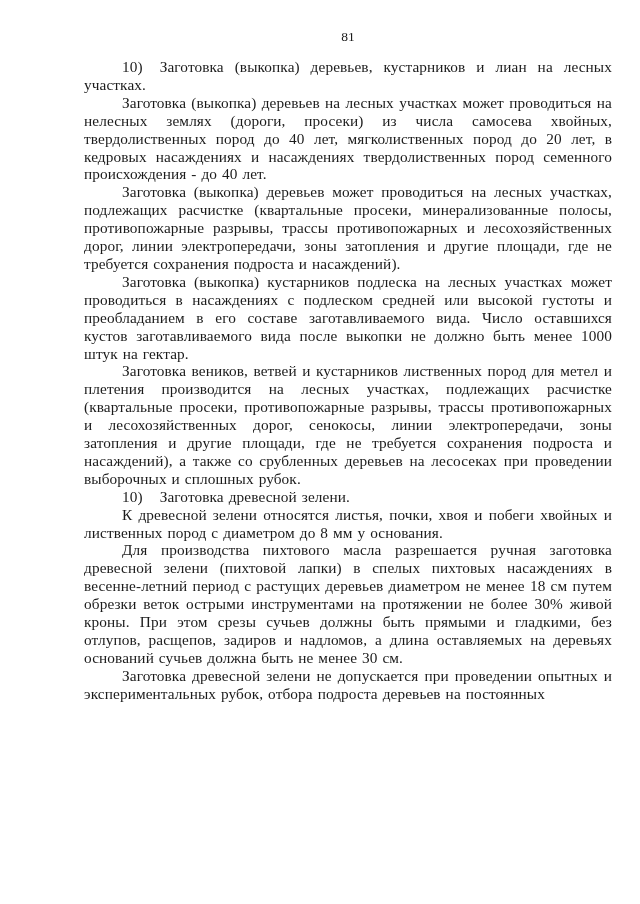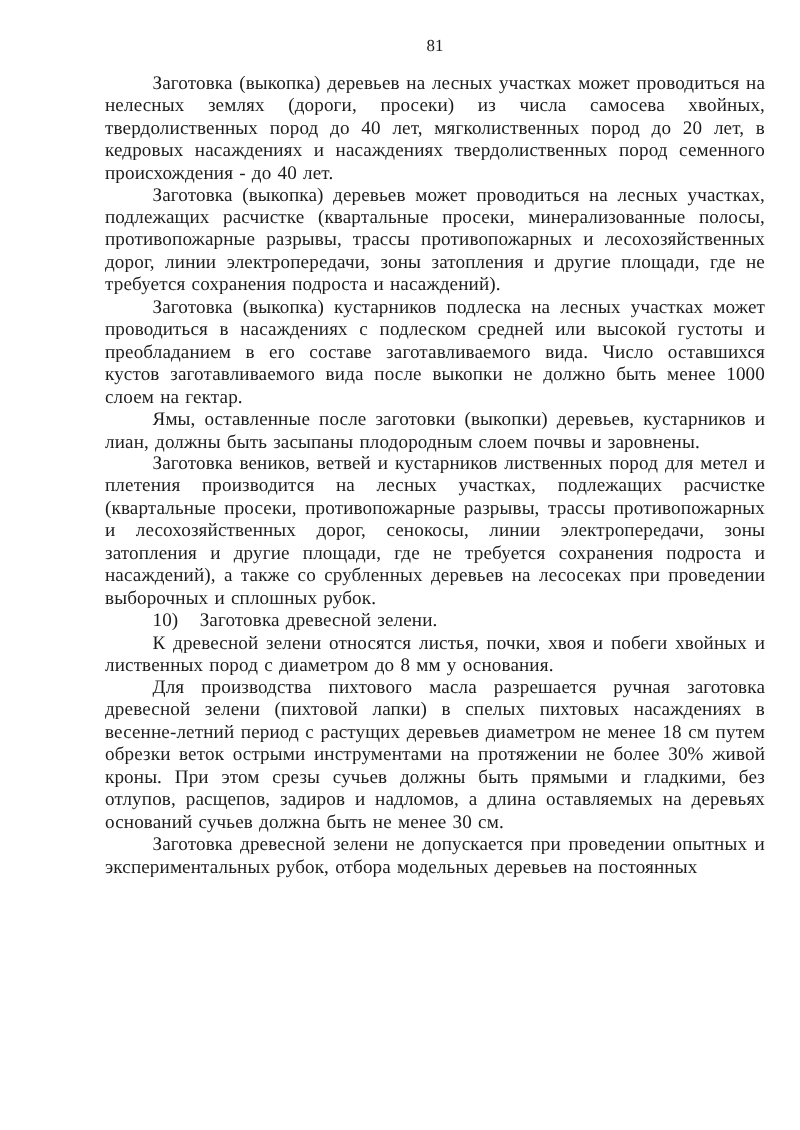--- a/index.html
+++ b/index.html
@@ -53,23 +53,23 @@
     display: inline-block;
     width: 17px;
   }
 </style>
 </head>
 <body>
 
 <div class="page">
   <div class="page-number">81</div>
   <div class="document-body">
+      <p class="para"><span class="para-num">10)</span><span class="num-gap"></span>Заготовка (выкопка) деревьев, кустарников и лиан на лесных участках.</p>
       <p class="para">Заготовка (выкопка) деревьев на лесных участках может проводиться на нелесных землях (дороги, просеки) из числа самосева хвойных, твердолиственных пород до 40 лет, мягколиственных пород до 20 лет, в кедровых насаждениях и насаждениях твердолиственных пород семенного происхождения - до 40 лет.</p>
       <p class="para">Заготовка (выкопка) деревьев может проводиться на лесных участках, подлежащих расчистке (квартальные просеки, минерализованные полосы, противопожарные разрывы, трассы противопожарных и лесохозяйственных дорог, линии электропередачи, зоны затопления и другие площади, где не требуется сохранения подроста и насаждений).</p>
-      <p class="para">Заготовка (выкопка) кустарников подлеска на лесных участках может проводиться в насаждениях с подлеском средней или высокой густоты и преобладанием в его составе заготавливаемого вида. Число оставшихся кустов заготавливаемого вида после выкопки не должно быть менее 1000 слоем на гектар.</p>
-      <p class="para">Ямы, оставленные после заготовки (выкопки) деревьев, кустарников и лиан, должны быть засыпаны плодородным слоем почвы и заровнены.</p>
+      <p class="para">Заготовка (выкопка) кустарников подлеска на лесных участках может проводиться в насаждениях с подлеском средней или высокой густоты и преобладанием в его составе заготавливаемого вида. Число оставшихся кустов заготавливаемого вида после выкопки не должно быть менее 1000 штук на гектар.</p>
       <p class="para">Заготовка веников, ветвей и кустарников лиственных пород для метел и плетения производится на лесных участках, подлежащих расчистке (квартальные просеки, противопожарные разрывы, трассы противопожарных и лесохозяйственных дорог, сенокосы, линии электропередачи, зоны затопления и другие площади, где не требуется сохранения подроста и насаждений), а также со срубленных деревьев на лесосеках при проведении выборочных и сплошных рубок.</p>
       <p class="para"><span class="para-num">10)</span><span class="num-gap"></span>Заготовка древесной зелени.</p>
       <p class="para">К древесной зелени относятся листья, почки, хвоя и побеги хвойных и лиственных пород с диаметром до 8 мм у основания.</p>
       <p class="para">Для производства пихтового масла разрешается ручная заготовка древесной зелени (пихтовой лапки) в спелых пихтовых насаждениях в весенне-летний период с растущих деревьев диаметром не менее 18 см путем обрезки веток острыми инструментами на протяжении не более 30% живой кроны. При этом срезы сучьев должны быть прямыми и гладкими, без отлупов, расщепов, задиров и надломов, а длина оставляемых на деревьях оснований сучьев должна быть не менее 30 см.</p>
-      <p class="para">Заготовка древесной зелени не допускается при проведении опытных и экспериментальных рубок, отбора модельных деревьев на постоянных</p>
+      <p class="para">Заготовка древесной зелени не допускается при проведении опытных и экспериментальных рубок, отбора подроста деревьев на постоянных</p>
     </div>
 </div>
 
 </body></html>

